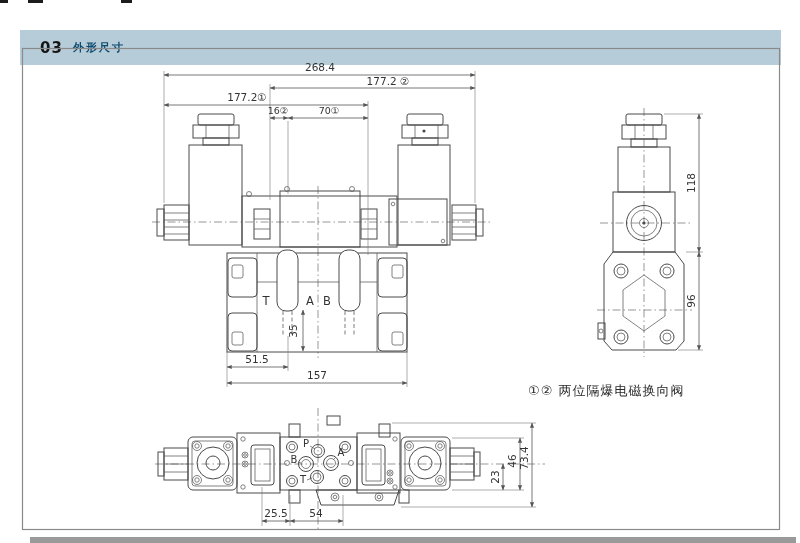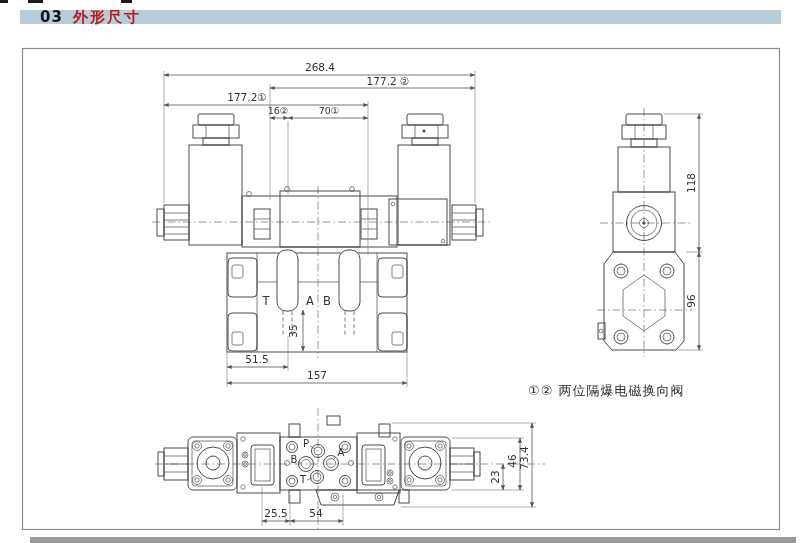--- a/index.html
+++ b/index.html
@@ -1,22 +1,22 @@
 <!DOCTYPE html>
 <html style="--header-bg: #b6ccd9; --line: #4a4a4a; --page-bg: #ffffff;"><head>
 <meta charset="utf-8">
 <style>
   html,body{margin:0;padding:0;background:#e8e8e8;}
   .page{position:relative;width:800px;height:543px;background:var(--page-bg,#fff);overflow:hidden;
         font-family:"DejaVu Sans","Liberation Sans",sans-serif;}
   .topmark{position:absolute;background:#1c1c1c;}
-  .header-bar{position:absolute;left:20px;top:10px;width:761px;height:14px;
+  .header-bar{position:absolute;left:20px;top:30px;width:761px;height:35px;
       background:var(--header-bg,#b6ccd9);display:flex;align-items:center;}
   .header-bar .num{font-size:15px;font-weight:bold;color:#141414;margin-left:20px;letter-spacing:1px;}
-  .header-bar .ttl{font-size:15px;font-weight:bold;color:#b91c1c;margin-left:10px;letter-spacing:2px;}
+  .header-bar .ttl{font-size:11px;font-weight:bold;color:#0c4a6e;margin-left:10px;letter-spacing:2px;}
   .bottom-strip{position:absolute;left:30px;top:537px;width:766px;height:6px;background:#9a9a9a;}
   svg{position:absolute;left:0;top:0;}
   .frame{fill:none;stroke:#8a8a8a;stroke-width:1.2;}
   .o{fill:none;stroke:var(--line,#4a4a4a);stroke-width:1;}
   .o2{fill:none;stroke:#5a5a5a;stroke-width:.75;}
   .ow{fill:#ffffff;stroke:var(--line,#4a4a4a);stroke-width:1;}
   .cl{fill:none;stroke:#6a6a6a;stroke-width:.7;stroke-dasharray:8 3 1.5 3;}
   .dsh{fill:none;stroke:#5a5a5a;stroke-width:.8;stroke-dasharray:4 2.5;}
   .dim{stroke:#555;stroke-width:.8;fill:none;}
   .ext{stroke:#777;stroke-width:.6;fill:none;}

